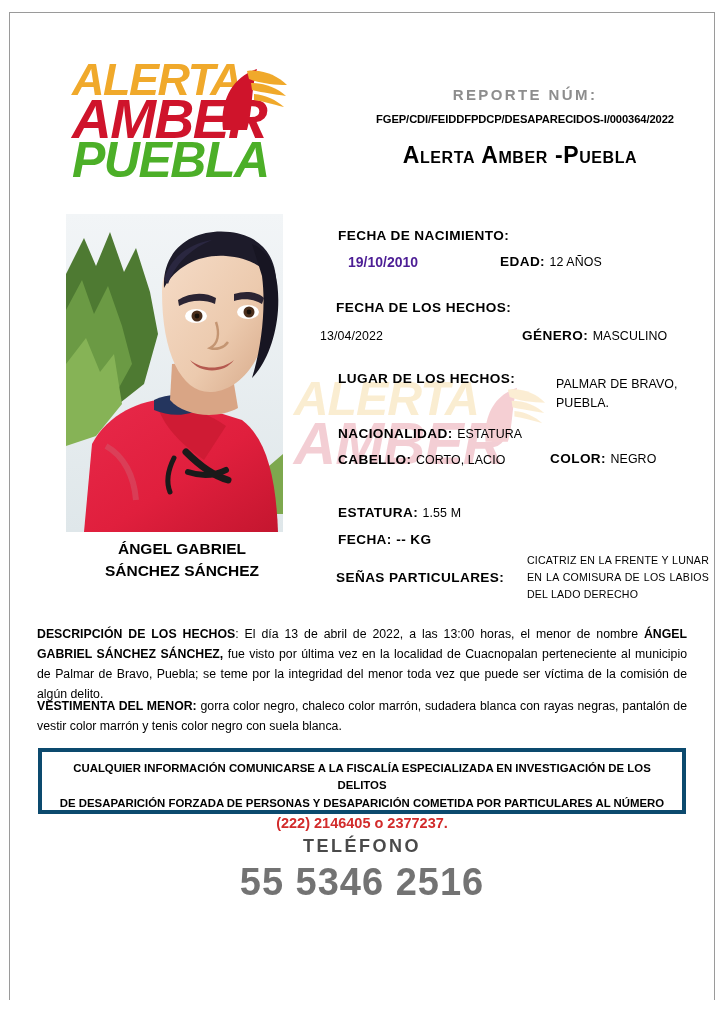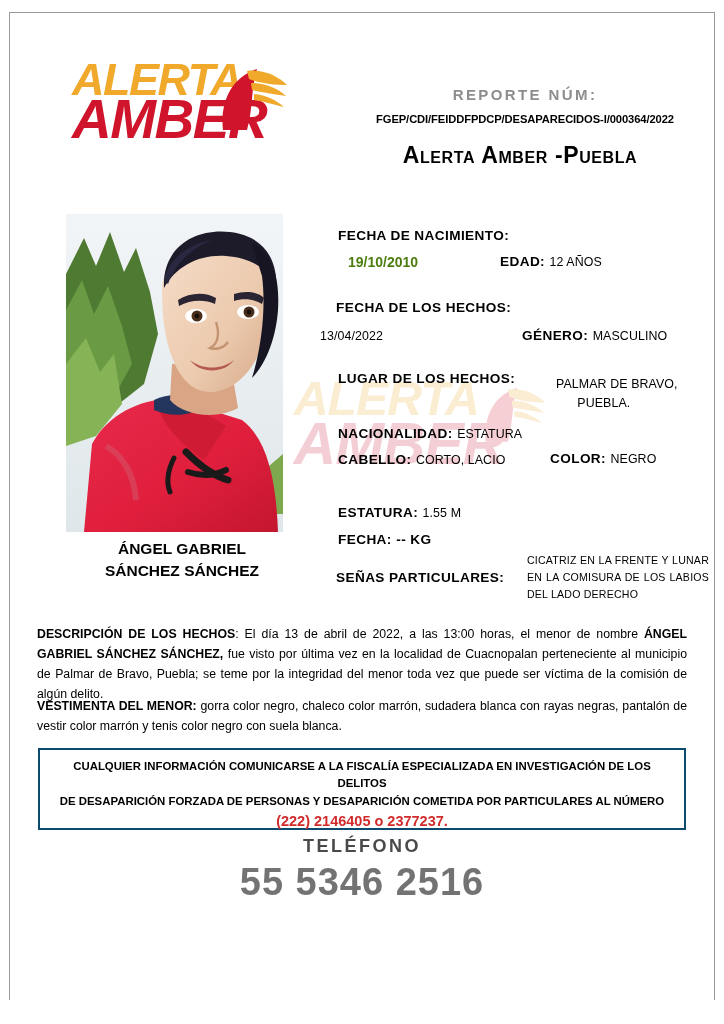--- a/index.html
+++ b/index.html
@@ -153,21 +153,21 @@
   }
   .lbl {
     font-weight: bold;
     font-size: 13.6px;
     letter-spacing: 0.4px;
   }
   .val {
     font-size: 12.4px;
     letter-spacing: 0.1px;
   }
-  .val-red { color: #4d7c0f; font-weight: bold; font-size: 14px; }
+  .val-red { color: #4c1d95; font-weight: bold; font-size: 14px; }
 
   .f-nac-l   { left: 338px; top: 228px; }
   .f-nac-v   { left: 348px; top: 254px; }
   .f-edad    { left: 500px; top: 252px; width: 216px; text-align: left; }
   .f-hech-l  { left: 336px; top: 300px; }
   .f-hech-v  { left: 320px; top: 329px; }
   .f-gen     { left: 522px; top: 326px; }
   .f-lug-l   { left: 338px; top: 371px; }
   .f-lug-v   { left: 556px; top: 375px; text-align: left; line-height: 1.55; }
   .f-nacio   { left: 338px; top: 424px; }
@@ -200,22 +200,22 @@
   .para b { font-weight: bold; }
   .p-desc { top: 625px; }
   .p-vest { top: 697px; }
 
   
   .redbox {
     position: absolute;
     left: 38px;
     top: 748px;
     width: 648px;
-    height: 82px;
-    border: 2px solid #0c4a6e;
+    height: 66px;
+    border: 4px solid #0c4a6e;
     box-sizing: border-box;
     text-align: center;
     padding-top: 8px;
     z-index: 3;
   }
   .redbox-text {
     font-size: 11.4px;
     font-weight: bold;
     line-height: 1.52;
     padding: 0 12px;
@@ -263,20 +263,21 @@
       <path d="M6 66 C4 40 14 16 40 8 C34 26 36 46 30 66 Z" fill="#cf142b"></path>
       <path d="M30 10 C46 8 60 14 70 24 C56 24 42 22 32 18 Z" fill="#f0a92b"></path>
       <path d="M34 22 C48 22 60 27 69 35 C56 33 43 31 35 29 Z" fill="#f0a92b"></path>
       <path d="M37 33 C49 34 59 39 67 46 C55 43 44 40 37 39 Z" fill="#f0a92b"></path>
     </svg>
   </div>
 
   <div class="logo">
     <div class="logo-word logo-alerta">ALERTA</div>
     <div class="logo-word logo-amber">AMBER</div>
+    <div class="logo-word logo-puebla">PUEBLA</div>
     <svg class="logo-swoosh" viewBox="0 0 76 70">
       <path d="M7 68 C4 42 14 16 41 7 C35 26 37 47 31 68 Z" fill="#cf142b"></path>
       <path d="M31 9 C47 7 61 13 71 23 C57 23 43 21 33 17 Z" fill="#f0a92b"></path>
       <path d="M35 21 C49 21 61 26 70 34 C57 32 44 30 36 28 Z" fill="#f0a92b"></path>
       <path d="M38 32 C50 33 60 38 68 45 C56 42 45 39 38 38 Z" fill="#f0a92b"></path>
     </svg>
   </div>
 
   <div class="photo">
     <svg width="217" height="318" viewBox="0 0 217 318">
@@ -358,21 +359,21 @@
   <div class="fld f-hech-v val">13/04/2022</div>
 
   <div class="fld f-gen">
     <span class="lbl">GÉNERO:</span>
     <span class="val">MASCULINO</span>
   </div>
 
   <div class="fld f-lug-l lbl">LUGAR DE LOS HECHOS:</div>
   <div class="fld f-lug-v val">
     <div>PALMAR DE BRAVO,</div>
-    <div style="text-align:center;padding-right:26px;">PUEBLA.</div>
+    <div style="text-align:left;padding-right:26px;">PUEBLA.</div>
   </div>
 
   <div class="fld f-nacio">
     <span class="lbl">NACIONALIDAD:</span>
     <span class="val">ESTATURA</span>
   </div>
 
   <div class="fld f-cab">
     <span class="lbl">CABELLO:</span>
     <span class="val">CORTO, LACIO</span>

